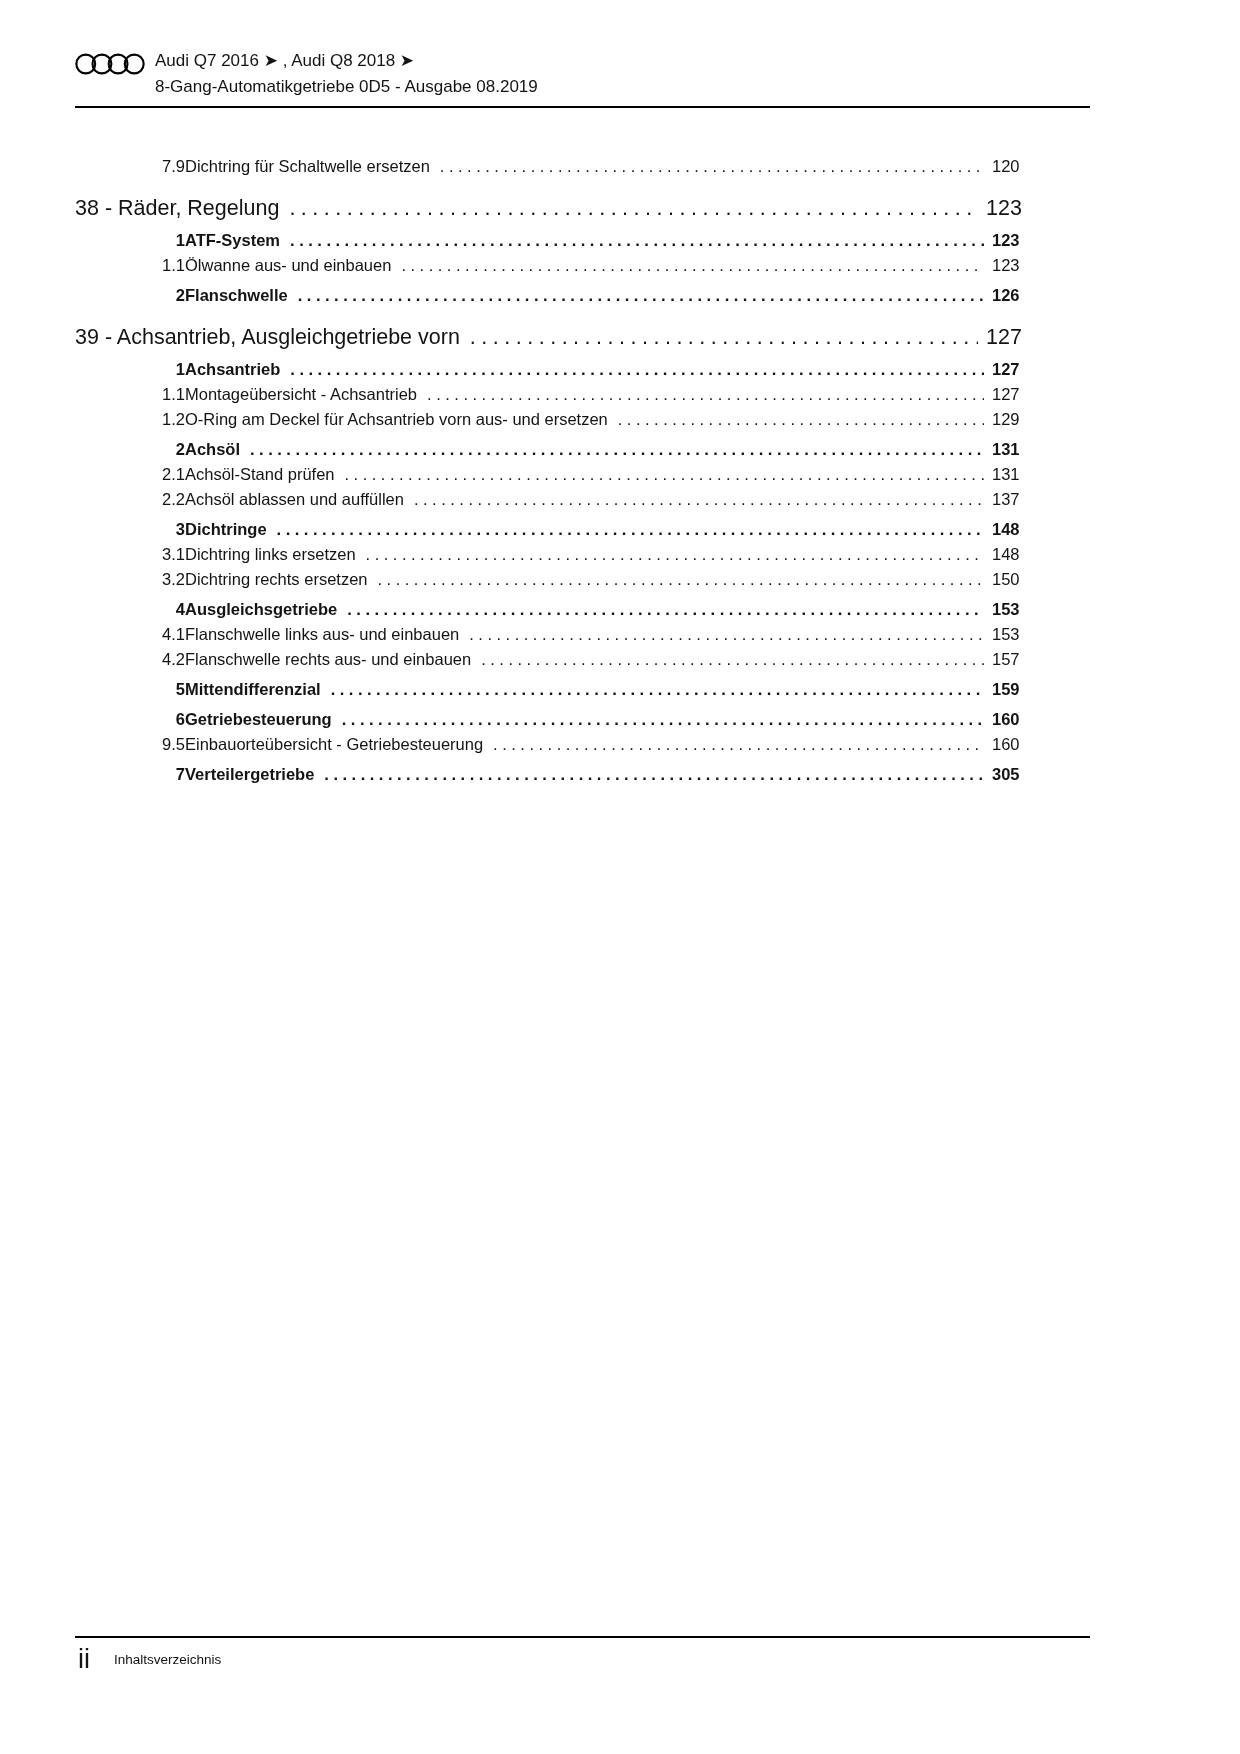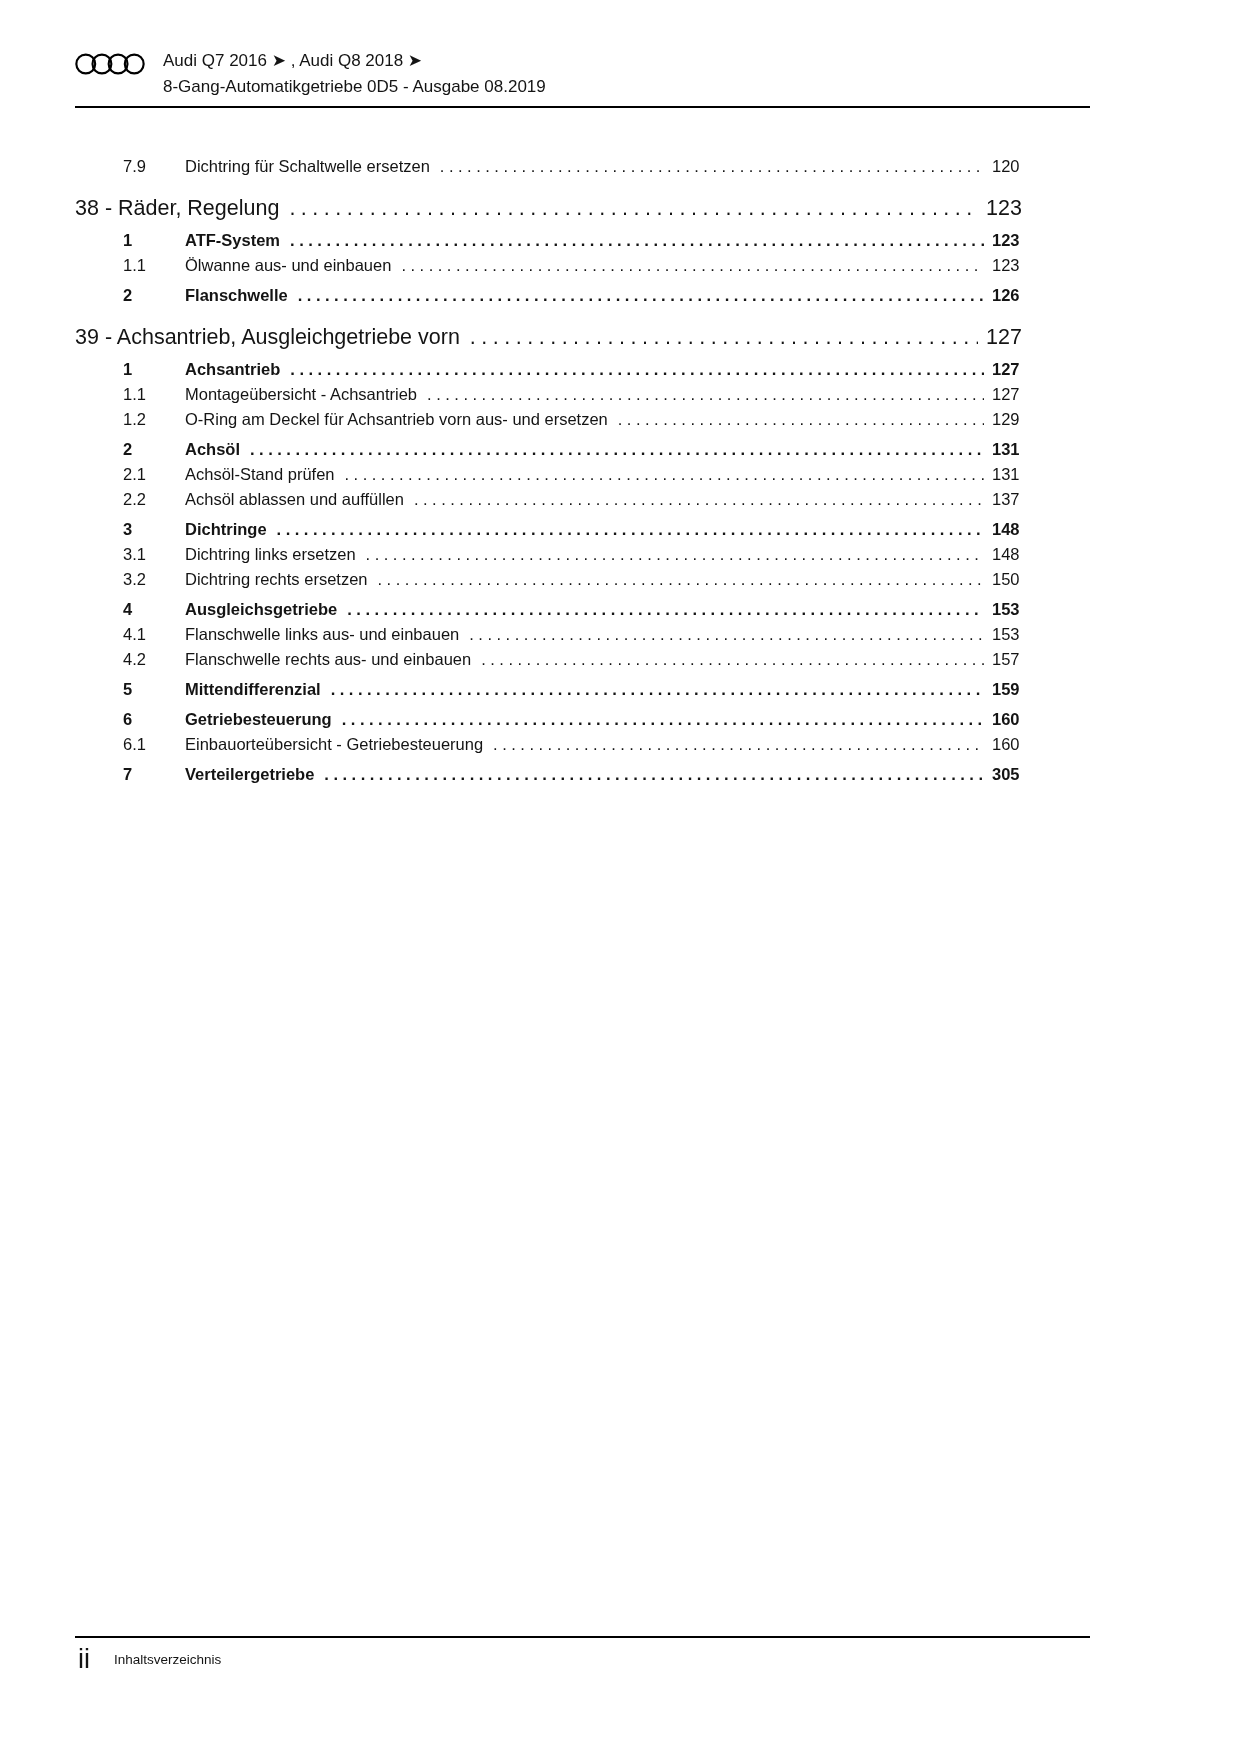--- a/index.html
+++ b/index.html
@@ -12,29 +12,29 @@
     font-family: "Liberation Sans", "DejaVu Sans", sans-serif;
     color: #141414;
     overflow: hidden;
   }
 
   
   .header { position: absolute; left: 75px; top: 50px; width: 1015px; }
   .header-row { display: flex; align-items: flex-start; }
   .audi-logo { flex: none; width: 70px; height: 26px; margin-top: 1px; }
   .audi-logo svg { display: block; width: 100%; height: 100%; }
-  .header-text { margin-left: 18px; }
+  .header-text { margin-left: 10px; }
   .header-line1 { font-size: 17px; line-height: 22px; white-space: nowrap; }
   .header-line2 { font-size: 17px; line-height: 22px; margin-top: 4px; white-space: nowrap; }
   .header-rule { position: absolute; left: 75px; top: 106px; width: 1015px; border-top: 2px solid #000; }
 
   
   .toc { position: absolute; left: 75px; top: 154px; width: 965px; }
   .row { display: flex; align-items: baseline; font-size: 16.5px; line-height: 25px; }
-  .row .num { flex: none; margin-left: 48px; width: 62px; }
+  .row .num { flex: none; margin-left: 48px; width: 62px; text-align: right; }
   .row .title { flex: none; white-space: nowrap; }
   .leader { flex: 1 1 auto; min-width: 0; overflow: hidden; white-space: nowrap; margin: 0 8px 0 10px; }
   .leader::after {
     content: "........................................................................................................................................................................................................";
     letter-spacing: 4.5px;
   }
   .pageno { flex: none; width: 48px; text-align: left; white-space: nowrap; }
 
   .section { font-weight: bold; margin-top: 5px; }
   .chapter { font-size: 21.5px; line-height: 30px; margin-top: 14px; margin-bottom: 2px; }
@@ -204,21 +204,21 @@
     </div>
 
     <div class="row section">
       <span class="num">6</span>
       <span class="title">Getriebesteuerung</span>
       <span class="leader"></span>
       <span class="pageno">160</span>
     </div>
 
     <div class="row sub">
-      <span class="num">6.1</span>
+      <span class="num">9.5</span>
       <span class="title">Einbauorteübersicht - Getriebesteuerung</span>
       <span class="leader"></span>
       <span class="pageno">160</span>
     </div>
 
     <div class="row section">
       <span class="num">7</span>
       <span class="title">Verteilergetriebe</span>
       <span class="leader"></span>
       <span class="pageno">305</span>

